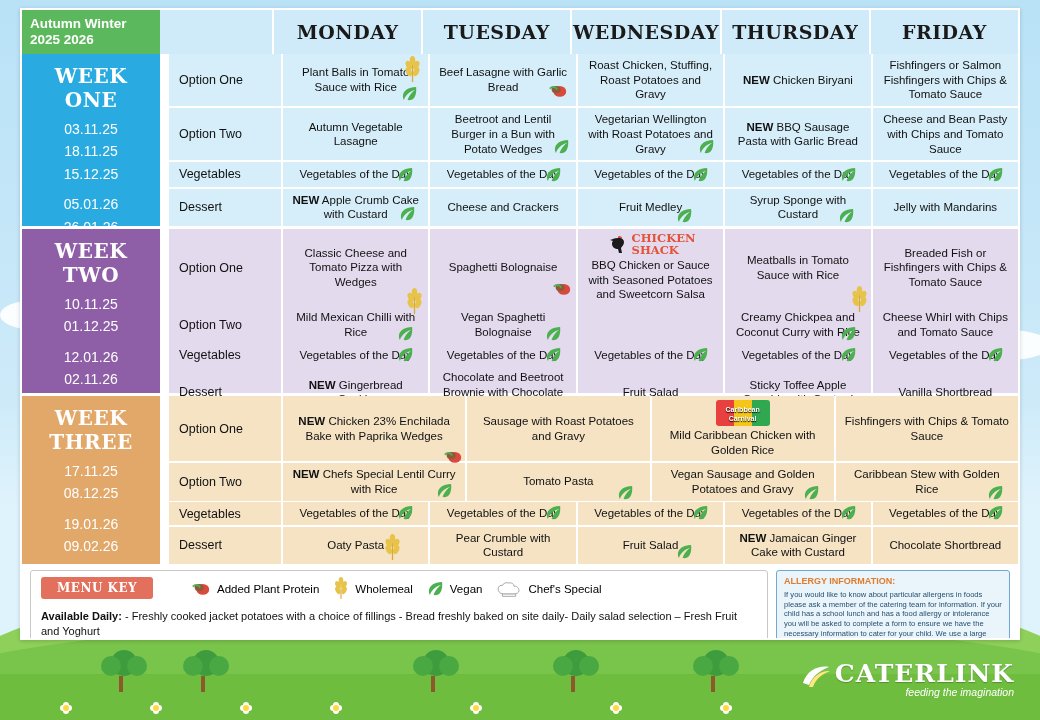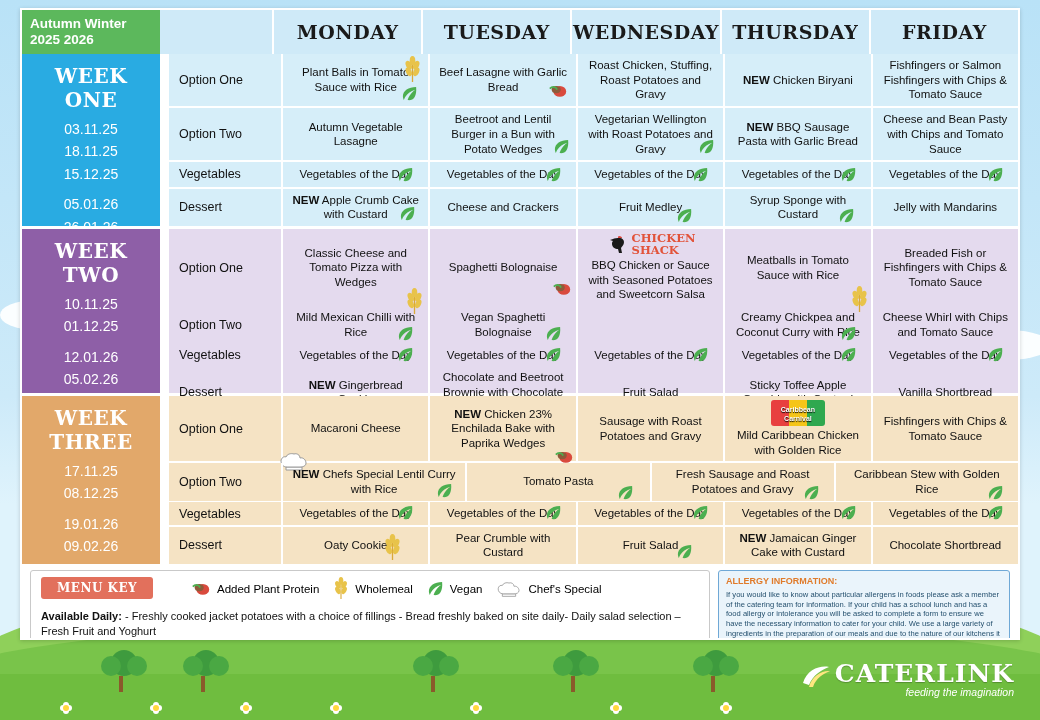--- a/index.html
+++ b/index.html
@@ -107,21 +107,21 @@
     font-family:"DejaVu Serif", serif; font-size:12px; letter-spacing:.5px;
     padding:4px 16px; border-radius:3px; margin:6px 0 0 10px;
   }
   #key-items { display:flex; align-items:center; gap:14px; padding:0 10px; margin-top:-22px; margin-left:150px; font-size:11.5px; }
   .key-item { display:flex; align-items:center; gap:6px; }
   #avail {
     font-size:11px; padding:8px 10px 0 10px; color:#111; line-height:1.35;
   }
   #avail b { font-weight:bold; }
   #allergy {
-    width:292px; border:1px solid #6fa8d6; border-radius:3px;
+    width:234px; border:1px solid #6fa8d6; border-radius:3px;
     background:#eaf4fb; padding:5px 7px; font-size:7.6px; line-height:1.3; color:#25506e;
   }
   #allergy .atitle { color:#e07b2a; font-weight:bold; font-size:9px; margin-bottom:2px; }
 
   
   #logo {
     position:absolute; right:26px; bottom:22px; text-align:right;
     color:#ffffff;
   }
   #logo .brand { font-family:"DejaVu Serif", serif; font-weight:bold; font-size:25px; letter-spacing:1px; color:#ffffff; text-shadow:0 1px 1px rgba(0,0,0,.25); }
@@ -385,21 +385,21 @@
   <div class="wk-sep"></div>
 
   <div class="week" id="week2" style="height:164px;">
     <div class="week-label">
       <div class="wname">WEEK TWO</div>
       <div class="dates">
         <div>10.11.25</div>
         <div>01.12.25</div>
         <span class="gap"></span>
         <div>12.01.26</div>
-        <div>05.02.26</div>
+        <div>02.11.26</div>
         <div>23.02.26</div>
         <div>16.03.26</div>
       </div>
     </div>
     <div class="week-body">
 
       <div class="row" style="flex:1.35">
         <div class="rowlabel">Option One</div>
         <div class="cell">
           <span>Classic Cheese and Tomato Pizza with Wedges</span>
@@ -551,29 +551,20 @@
         <div>09.02.26</div>
         <div>02.03.26</div>
         <div>23.03.26</div>
       </div>
     </div>
     <div class="week-body">
 
       <div class="row" style="flex:1.25">
         <div class="rowlabel">Option One</div>
         <div class="cell">
-          <span>Macaroni Cheese</span>
-          <span class="icon-abs" style="left:-4px; bottom:-14px;">
-            <svg width="30" height="24" viewBox="0 0 30 24">
-                <path d="M7 22h16v-3H7z" fill="#fff" stroke="#9a9a9a"></path>
-                <path d="M8 19c-4 0-6-3-6-6 0-3 3-5 5-4 1-3 5-4 8-3 3-1 6 1 6 4 3-1 6 2 6 5 0 3-3 4-6 4z" fill="#fff" stroke="#9a9a9a"></path>
-              </svg>
-          </span>
-        </div>
-        <div class="cell">
           <span><span class="new">NEW</span> <span>Chicken 23% Enchilada Bake with Paprika Wedges</span></span>
           <span class="icon-abs" style="right:2px; bottom:-6px;">
             <svg class="plant" viewBox="0 0 22 16">
                 <ellipse cx="13" cy="9" rx="7" ry="6" fill="#d94a3d"></ellipse>
                 <ellipse cx="9" cy="7" rx="5" ry="4" fill="#8e5a3a"></ellipse>
                 <path d="M2 6c3-3 7-2 8 1" stroke="#4caf50" stroke-width="2" fill="none"></path>
               </svg>
           </span>
         </div>
         <div class="cell">Sausage with Roast Potatoes and Gravy</div>
@@ -595,21 +586,21 @@
                 <path d="M16 2C8 2 2 6 2 12c0 2 1 4 1 4s2-8 12-11c0 0-6 4-8 11 6 1 10-4 9-14z" fill="#4caf50"></path>
               </svg></span>
         </div>
         <div class="cell">
           <span>Tomato Pasta</span>
           <span class="icon-abs" style="right:16px; bottom:-4px;"><svg class="leaf" viewBox="0 0 18 18">
                 <path d="M16 2C8 2 2 6 2 12c0 2 1 4 1 4s2-8 12-11c0 0-6 4-8 11 6 1 10-4 9-14z" fill="#4caf50"></path>
               </svg></span>
         </div>
         <div class="cell">
-          <span>Fresh Sausage and Roast Potatoes and Gravy</span>
+          <span>Vegan Sausage and Golden Potatoes and Gravy</span>
           <span class="icon-abs" style="right:14px; bottom:-4px;"><svg class="leaf" viewBox="0 0 18 18">
                 <path d="M16 2C8 2 2 6 2 12c0 2 1 4 1 4s2-8 12-11c0 0-6 4-8 11 6 1 10-4 9-14z" fill="#4caf50"></path>
               </svg></span>
         </div>
         <div class="cell">
           <span>Caribbean Stew with Golden Rice</span>
           <span class="icon-abs" style="right:14px; bottom:-4px;"><svg class="leaf" viewBox="0 0 18 18">
                 <path d="M16 2C8 2 2 6 2 12c0 2 1 4 1 4s2-8 12-11c0 0-6 4-8 11 6 1 10-4 9-14z" fill="#4caf50"></path>
               </svg></span>
         </div>
@@ -647,21 +638,21 @@
           <span class="icon-abs" style="right:14px; bottom:0px;"><svg class="leaf" viewBox="0 0 18 18">
                 <path d="M16 2C8 2 2 6 2 12c0 2 1 4 1 4s2-8 12-11c0 0-6 4-8 11 6 1 10-4 9-14z" fill="#4caf50"></path>
               </svg></span>
         </div>
       </div>
       <div class="sep"></div>
 
       <div class="row" style="flex:.95">
         <div class="rowlabel">Dessert</div>
         <div class="cell">
-            <span>Oaty Cookie</span>
+            <span>Oaty Pasta</span>
           <span class="icon-abs" style="right:26px; bottom:0px;">
             <svg class="wheat" viewBox="0 0 20 28">
                 <g fill="#e8c34a">
                   <path d="M10 28V8" stroke="#d9a93a" stroke-width="1.4" fill="none"></path>
                   <ellipse cx="6" cy="10" rx="3" ry="5" transform="rotate(-25 6 10)"></ellipse>
                   <ellipse cx="14" cy="10" rx="3" ry="5" transform="rotate(25 14 10)"></ellipse>
                   <ellipse cx="6" cy="17" rx="3" ry="5" transform="rotate(-25 6 17)"></ellipse>
                   <ellipse cx="14" cy="17" rx="3" ry="5" transform="rotate(25 14 17)"></ellipse>
                   <ellipse cx="10" cy="5" rx="3" ry="5"></ellipse>
                 </g>

